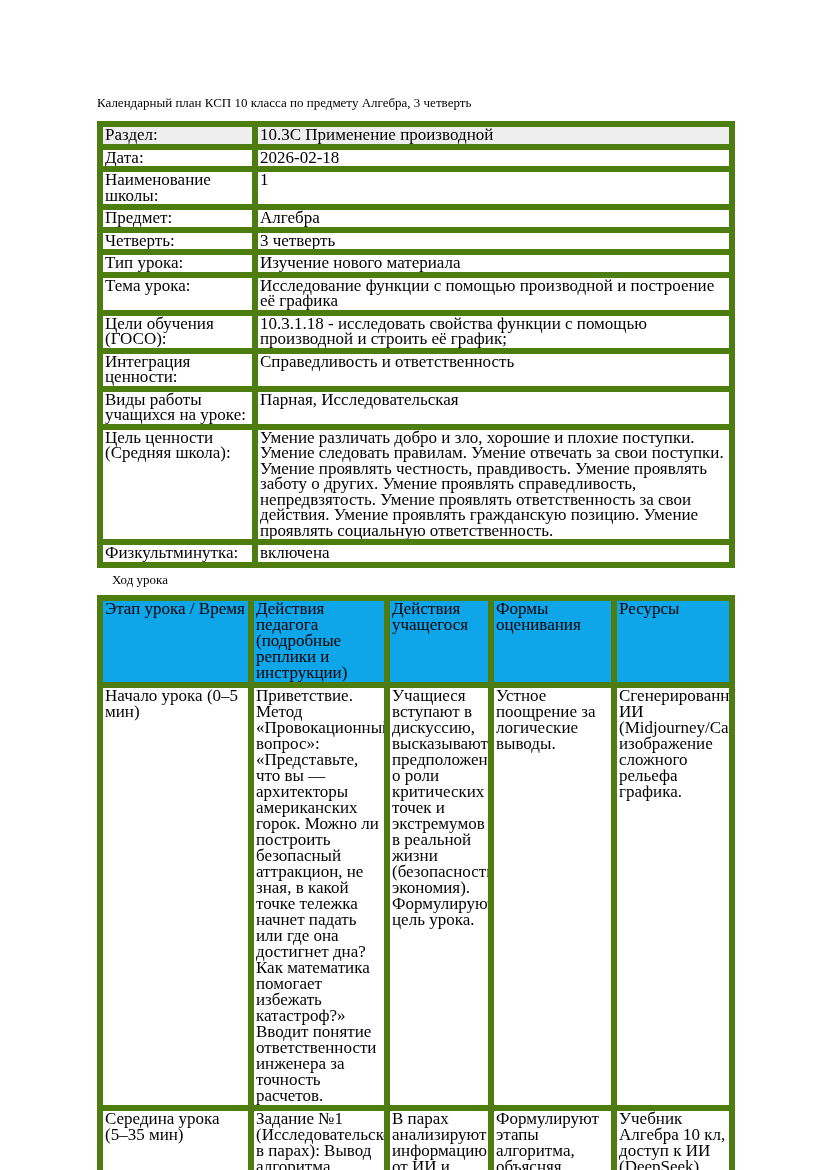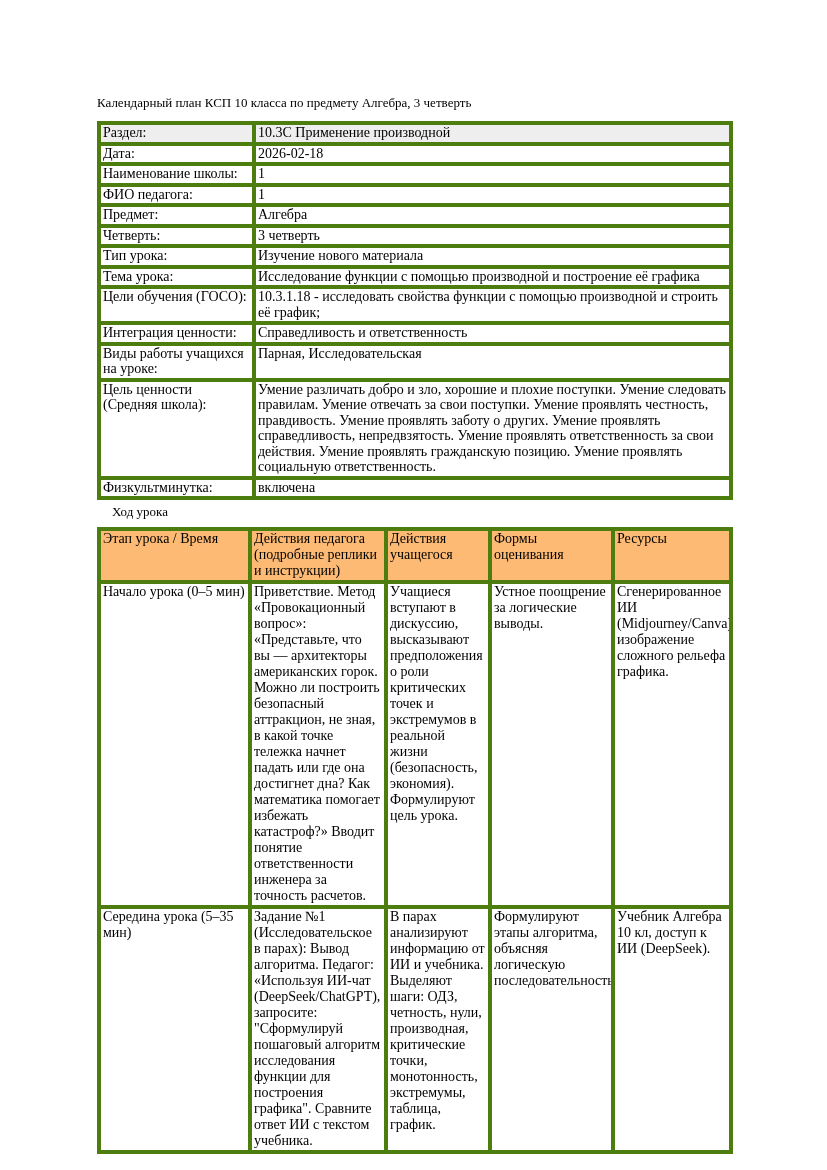--- a/index.html
+++ b/index.html
@@ -27,36 +27,36 @@
     margin: 0 0 10px 0;
     white-space: nowrap;
     font-family: Liberation Serif, serif;
   }
   table {
     border-collapse: collapse;
     table-layout: fixed;
     width: 632px;
   }
   td, th {
-    border: 4px solid #4d7c0f;
+    border: 6px solid #4d7c0f;
     vertical-align: top;
     text-align: left;
     font-weight: normal;
     padding: 0 3px 1px 2px;
-    font-size: 14px;
+    font-size: 17px;
     overflow: hidden;
   }
   .info-table td { line-height: 15.5px; }
   .info-table .row-shaded td { background: #eeeeee; }
   .section-heading {
     line-height: 16px;
     margin: 4px 0 7px 15px;
   }
   .lesson-table th, .lesson-table td { line-height: 16px; }
-  .lesson-table thead th { background: #fdba74; }
+  .lesson-table thead th { background: #0ea5e9; }
   .lesson-table tr.h-header { height: 52px; }
   .lesson-table tr.h-row1  { height: 303px; }
   .lesson-table tr.h-row2  { height: 224px; margin-top: 28px; }
 </style>
 </head>
 <body>
 
 <div class="doc">
 
   <div class="doc-title">Календарный план КСП 10 класса по предмету Алгебра, 3 четверть</div>
@@ -70,24 +70,20 @@
       <tr class="row-shaded">
         <td>Раздел:</td>
         <td>10.3C Применение производной</td>
       </tr>
       <tr>
         <td>Дата:</td>
         <td>2026-02-18</td>
       </tr>
       <tr>
         <td>Наименование школы:</td>
-        <td>1</td>
-      </tr>
-      <tr>
-        <td>ФИО педагога:</td>
         <td>1</td>
       </tr>
       <tr>
         <td>Предмет:</td>
         <td>Алгебра</td>
       </tr>
       <tr>
         <td>Четверть:</td>
         <td>3 четверть</td>
       </tr>

